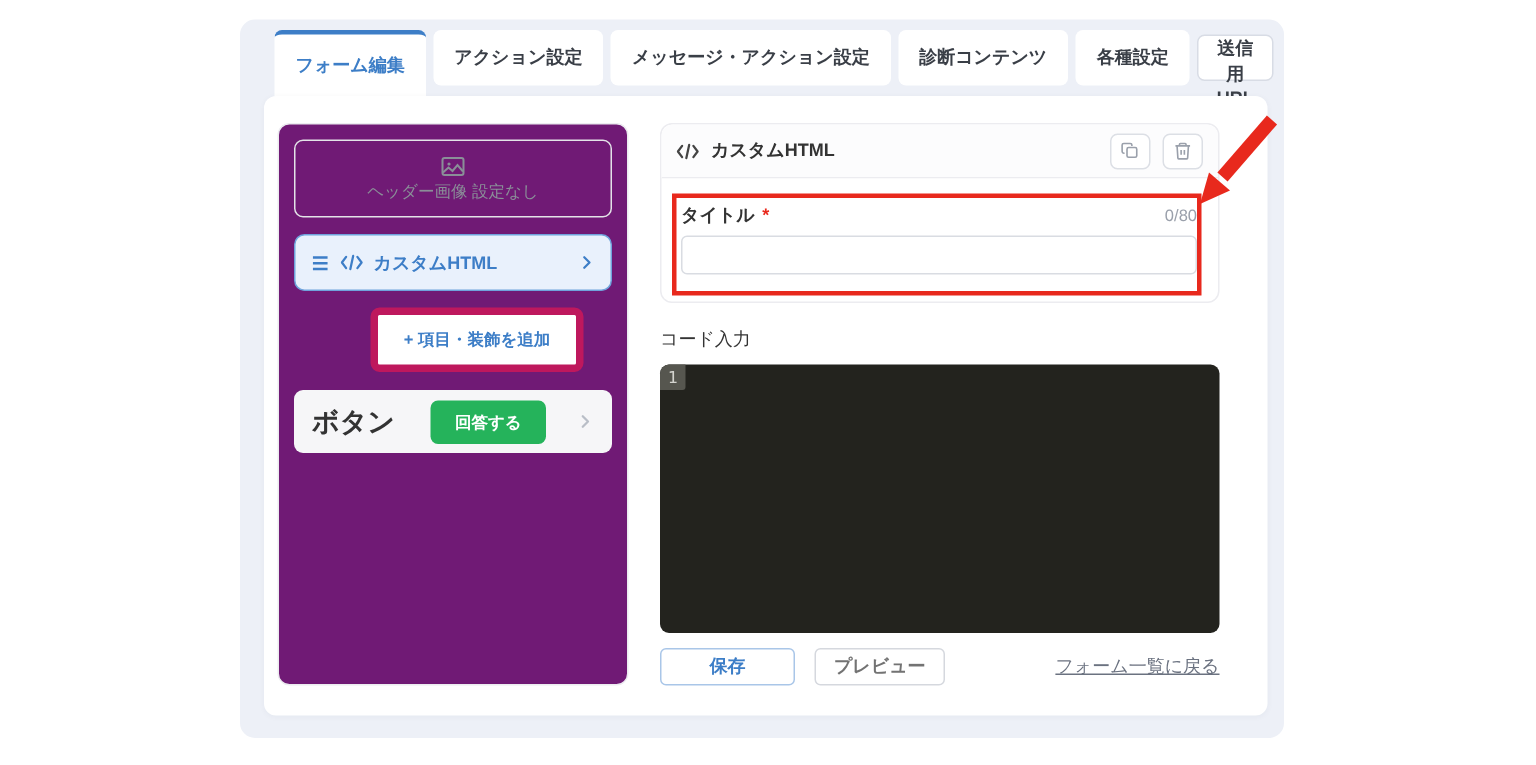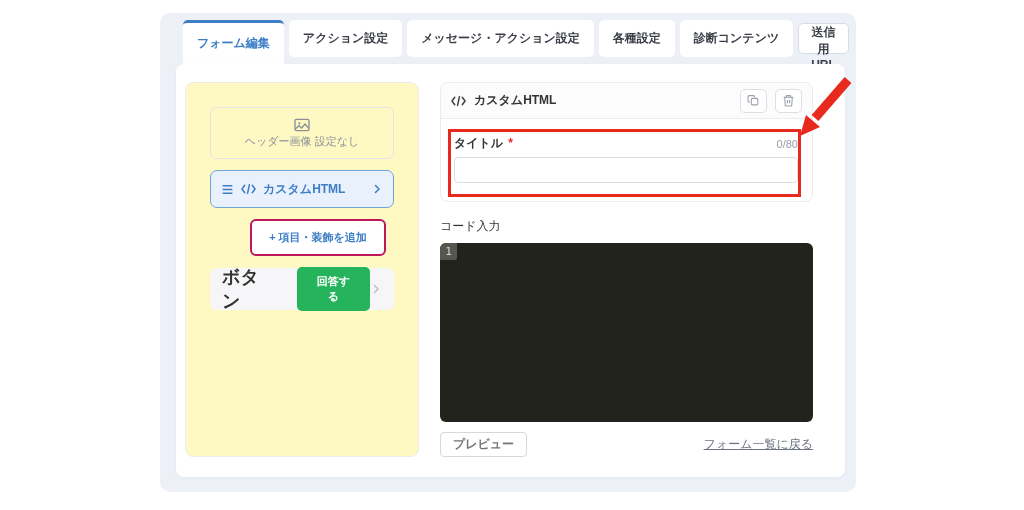--- a/index.html
+++ b/index.html
@@ -12,28 +12,28 @@
          font-size:12px; font-weight:700; color:#3a3f47; cursor:pointer; white-space:nowrap;text-align:right; }
   .tab.active { border-top:3px solid #3d7ec7; color:#3d7ec7; height:44px; border-radius:5px 5px 0 0; }
   .send-url-btn { margin-left:auto; margin-top:3px; background:#fff; border:1px solid #d8dce5; border-radius:5px;
          height:31px; padding:0 12px; display:flex; align-items:center; gap:7px; font-size:12px; font-weight:700; color:#3a3f47; cursor:pointer;flex-direction:column; }
 
   
   .content-card { position:absolute; left:16px; top:51px; right:11px; bottom:15px; background:#fff; border-radius:8px;
          display:flex; gap:21px; padding:18px 32px 20px 9px; box-shadow:0 1px 4px rgba(30,40,80,0.04); }
 
   
-  .sidebar { width:234px; flex:none; border:1px solid #ececf0; border-radius:8px; background:#fef9c3;
-         padding:24px; display:flex; flex-direction:column; gap:11px; }
+  .sidebar { width:234px; flex:none; border:1px solid #ececf0; border-radius:8px; background:#701a75;
+         padding:10px; display:flex; flex-direction:column; gap:11px; }
   .header-image-box { border:1px solid #e3e3e8; border-radius:6px; height:52px; display:flex; flex-direction:column;
          align-items:center; justify-content:center; gap:2px; color:#8a8f98; font-size:11px; cursor:pointer; }
   .custom-html-item { background:#e9f1fc; border:1px solid #6fa3dc; border-radius:7px; height:38px; display:flex;
          align-items:center; gap:7px; padding:0 10px; color:#3d7ec7; font-size:12px; font-weight:700; cursor:pointer; }
   .custom-html-item .chev { margin-left:auto; display:flex; }
-  .add-item-btn { align-self:center; border:2px solid #be185d; background:#fff; color:#3d7ec7; border-radius:6px;
+  .add-item-btn { align-self:center; border:5px solid #be185d; background:#fff; color:#3d7ec7; border-radius:6px;
          font-size:11px; font-weight:700; padding:9px 17px; cursor:pointer; font-family:inherit;margin-left:32px; }
   .button-row { background:#f6f6f8; border-radius:6px; height:42px; display:flex; align-items:center; padding:0 12px; margin-top:1px; }
   .button-row-label { font-size:18px; font-weight:700; color:#333; }
   .answer-btn { background:#25b35b; color:#fff; font-size:11px; font-weight:700; border:none; border-radius:5px;
          padding:7px 16px; margin-left:24px; cursor:pointer; font-family:inherit; }
   .button-row .chev { margin-left:auto; color:#b9bec7; display:flex; }
 
   
   .main-panel { flex:1; position:relative; display:flex; flex-direction:column; }
   .panel-card { border:1px solid #ececf0; border-radius:8px; background:#fff; }
@@ -69,22 +69,22 @@
 </style>
 </head>
 <body>
 
 <div class="app">
 
   <div class="tabs-row">
     <div class="tab active">フォーム編集</div>
     <div class="tab">アクション設定</div>
     <div class="tab">メッセージ・アクション設定</div>
+    <div class="tab">診断コンテンツ</div>
     <div class="tab">各種設定</div>
-    <div class="tab">診断コンテンツ</div>
     <button class="send-url-btn">
       <span>送信用URL</span>
       <span style="display:flex;">
         <svg width="14" height="14" viewBox="0 0 24 24" fill="none" stroke="#3a3f47" stroke-width="2" stroke-linejoin="round">
             <path d="M3 11 L21 4 L14 21 L11 13 Z"></path>
             <path d="M11 13 L21 4"></path>
           </svg>
       </span>
     </button>
   </div>
@@ -182,20 +182,21 @@
         </div>
       </div>
 
       <div class="code-label">コード入力</div>
 
       <div class="code-editor">
         <span class="line-badge">1</span>
       </div>
 
       <div class="actions-row">
+        <button class="save-btn">保存</button>
         <button class="preview-btn">プレビュー</button>
         <a class="back-link">フォーム一覧に戻る</a>
       </div>
 
       <svg class="red-arrow" viewBox="0 0 80 72">
         <path d="M72 8 L39 46" stroke="#e8291d" stroke-width="9" fill="none"></path>
         <polygon points="24,64 44,55 30,43" fill="#e8291d"></polygon>
       </svg>
 
     </div>

